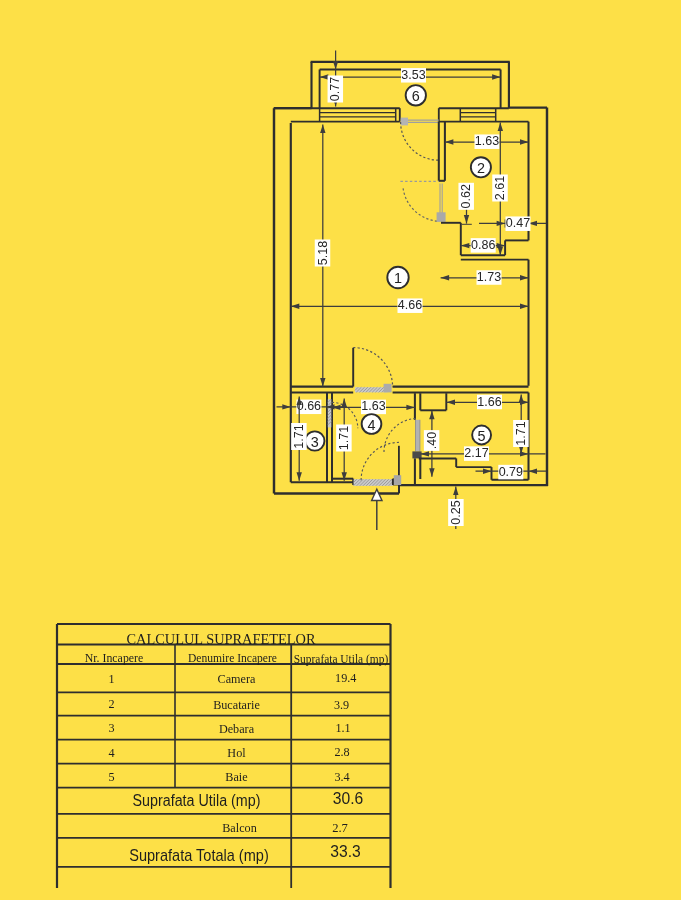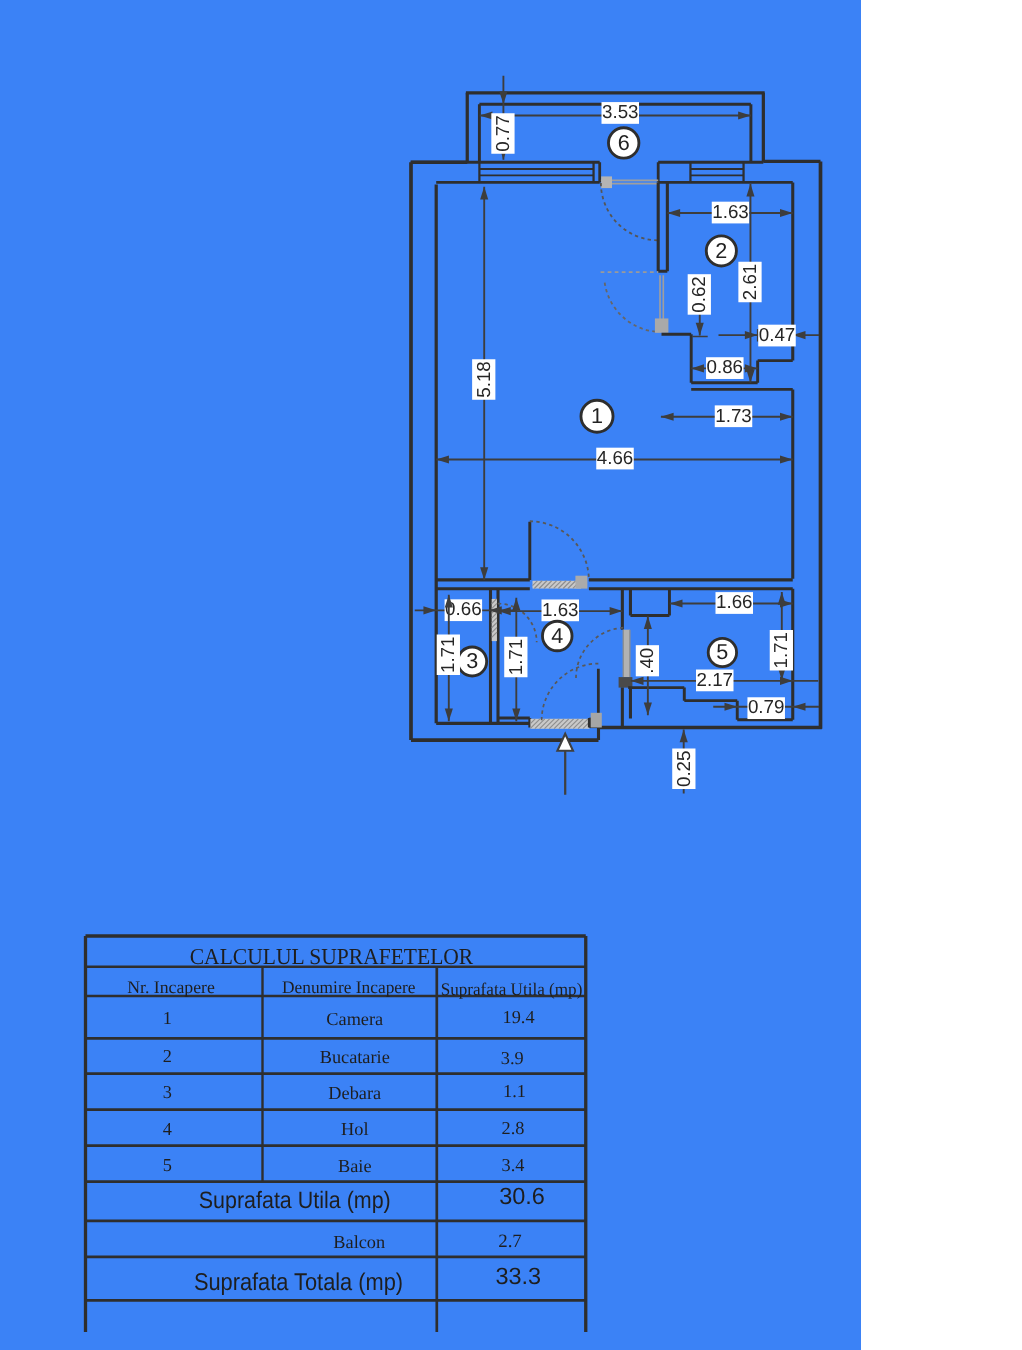--- a/index.html
+++ b/index.html
@@ -1,16 +1,16 @@
 <!DOCTYPE html>
 <html><head>
 <meta charset="utf-8">
 <style>
   html,body{margin:0;padding:0;background:#fff;}
-  #page{position:relative;width:574px;height:900px;background:#3b82f6;overflow:hidden;}
+  #page{position:relative;width:681px;height:900px;background:#fde047;overflow:hidden;}
 </style>
 </head>
 <body>
 <div id="page">
 <svg style="filter:blur(0.28px)" width="681" height="900" viewBox="0 0 681 900">
 <line x1="273.8" y1="108.2" x2="311.5" y2="108.2" stroke="#2e2e2e" stroke-width="2.25" stroke-linecap="butt"></line>
 <line x1="508.9" y1="107.60000000000001" x2="547.0" y2="107.60000000000001" stroke="#2e2e2e" stroke-width="2.25" stroke-linecap="butt"></line>
 <line x1="547.0" y1="107.60000000000001" x2="547.0" y2="485.9" stroke="#2e2e2e" stroke-width="2.45" stroke-linecap="butt"></line>
 <line x1="547.9" y1="485.0" x2="399.0" y2="485.0" stroke="#2e2e2e" stroke-width="2.25" stroke-linecap="butt"></line>
 <line x1="399.0" y1="485.0" x2="399.0" y2="493.4" stroke="#2e2e2e" stroke-width="2.05" stroke-linecap="butt"></line>

